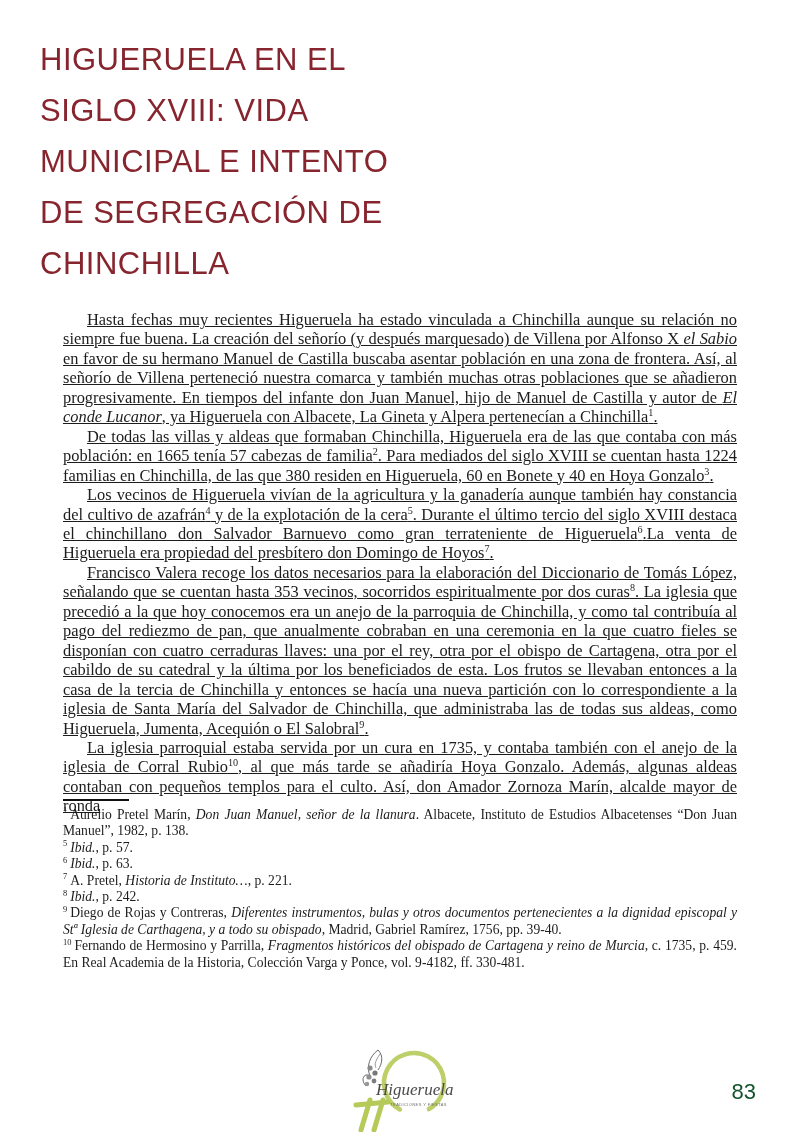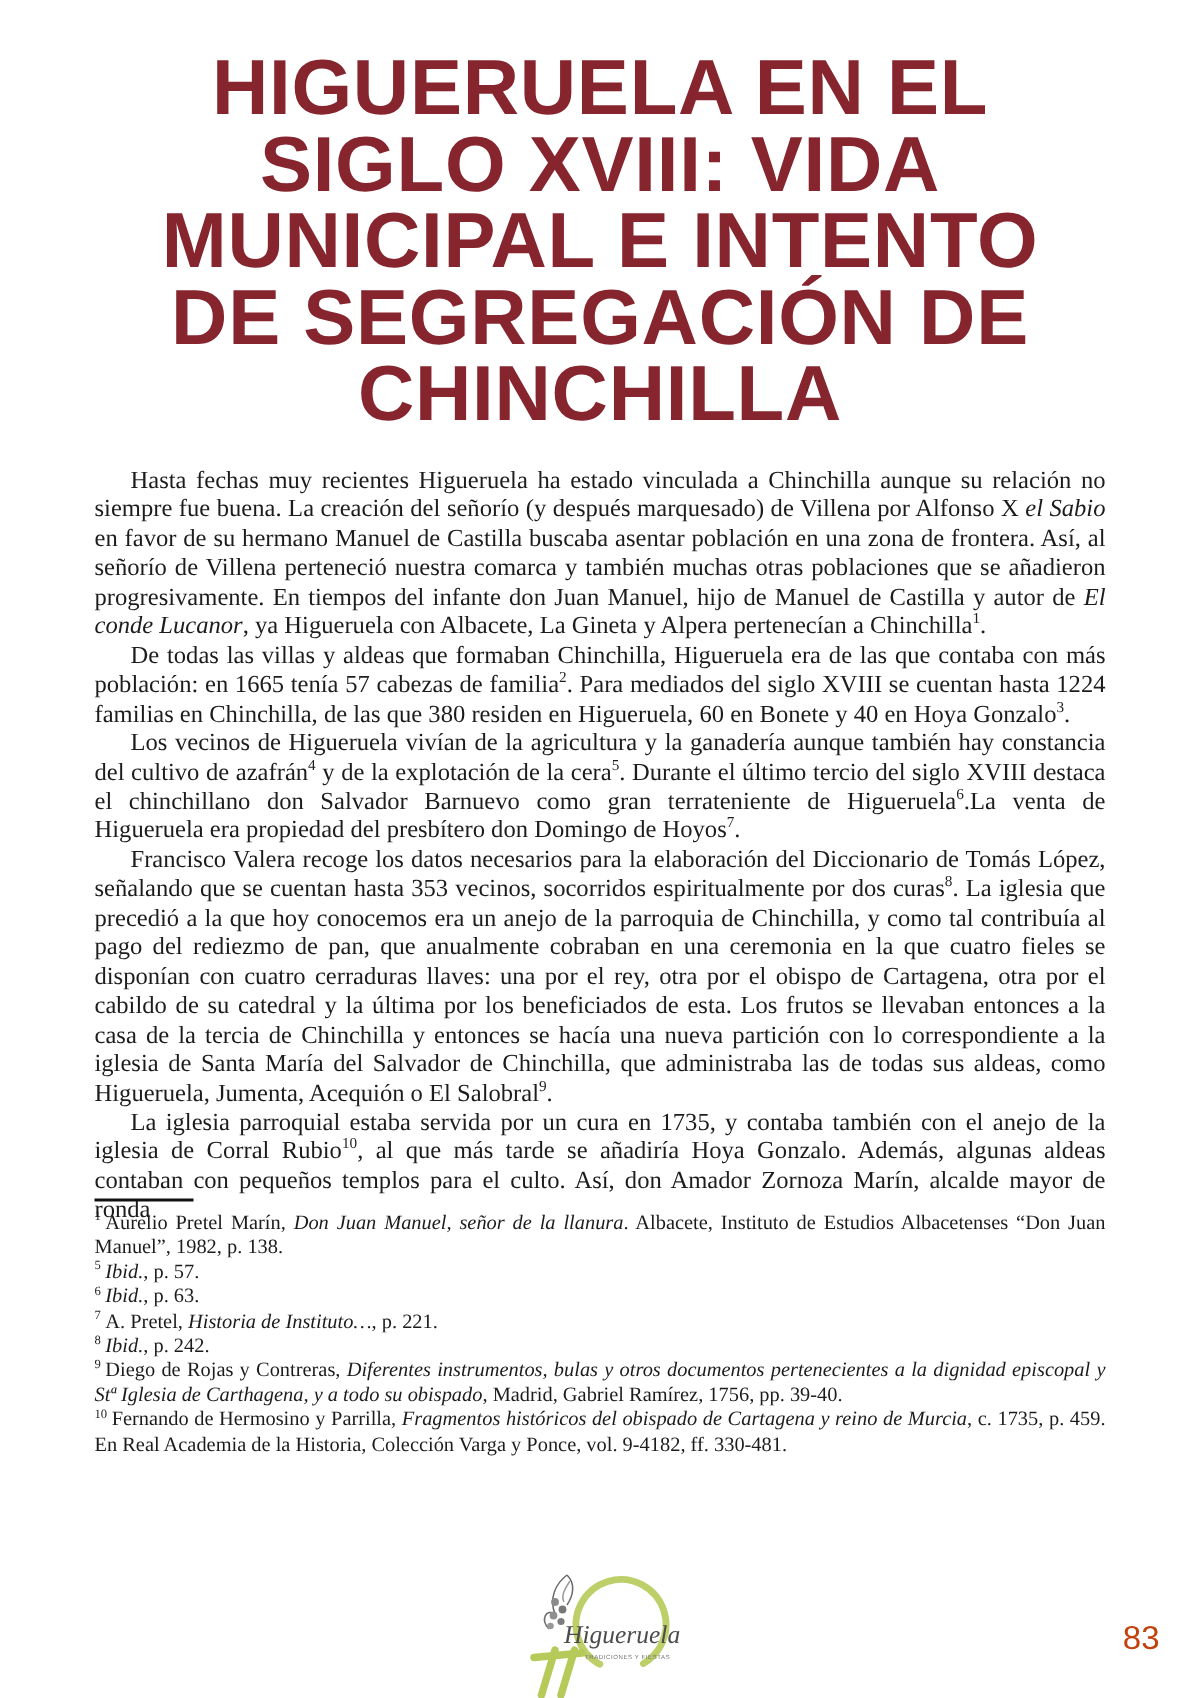--- a/index.html
+++ b/index.html
@@ -9,37 +9,38 @@
     margin:0 auto;
     background:#ffffff;
     overflow:hidden;
     font-family:"Liberation Serif", serif;
     color:#1c1c1c;
   }
   .title {
     position:absolute;
     top:34px; left:40px; right:40px;
     margin:0;
-    text-align:center;
+    text-align:left;
     font-family:"Liberation Sans", sans-serif;
-    font-weight:bold;
-    font-size:52px;
+    font-weight:normal;
+    font-size:31px;
     line-height:51px;
     letter-spacing:0.5px;
     color:#87252e;
     white-space:pre-line;
   }
   .body-text {
     position:absolute;
     top:310px; left:63px;
     width:674px;
     font-size:16.4px;
     line-height:19.45px;
     text-align:justify;
     hyphens:auto;
+    text-decoration:underline;
   }
   .body-text p { margin:0; text-indent:24px; }
   sup { font-size:0.62em; line-height:0; vertical-align:super; }
   .footnotes {
     position:absolute;
     top:799px; left:63px;
     width:674px;
     font-size:13.6px;
     line-height:16.4px;
     text-align:justify;
@@ -53,24 +54,24 @@
   .footnote { margin:0; }
   .footnote .fn-num { margin-right:3px; }
   .logo {
     position:absolute;
     left:340px; top:1046px;
     width:132px; height:86px;
   }
   .logo svg { display:block; width:132px; height:86px; }
   .page-number {
     position:absolute;
-    right:27px; top:1079px;
+    right:44px; top:1079px;
     font-family:"Liberation Sans", sans-serif;
     font-size:22px;
-    color:#c2410c;
+    color:#14532d;
     text-align:right;
   }
 </style>
 </head>
 <body>
 
 <div class="page">
 
   <h1 class="title">HIGUERUELA EN EL
 SIGLO XVIII: VIDA

